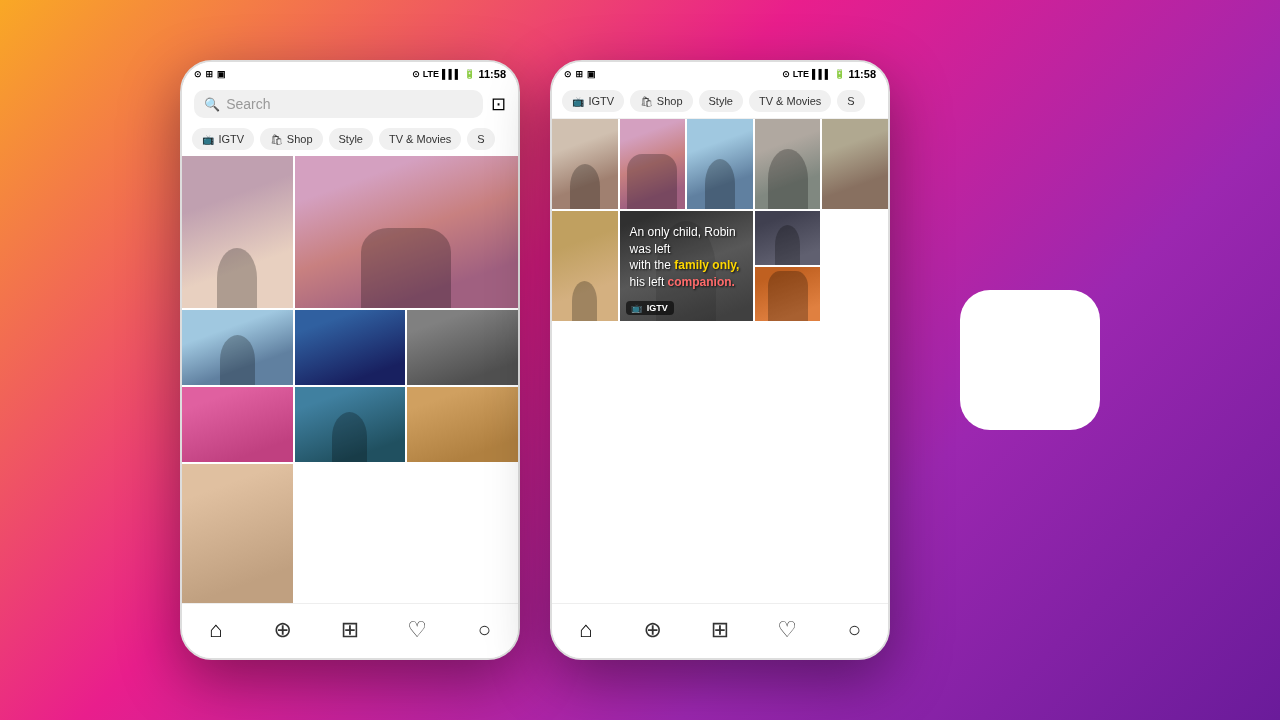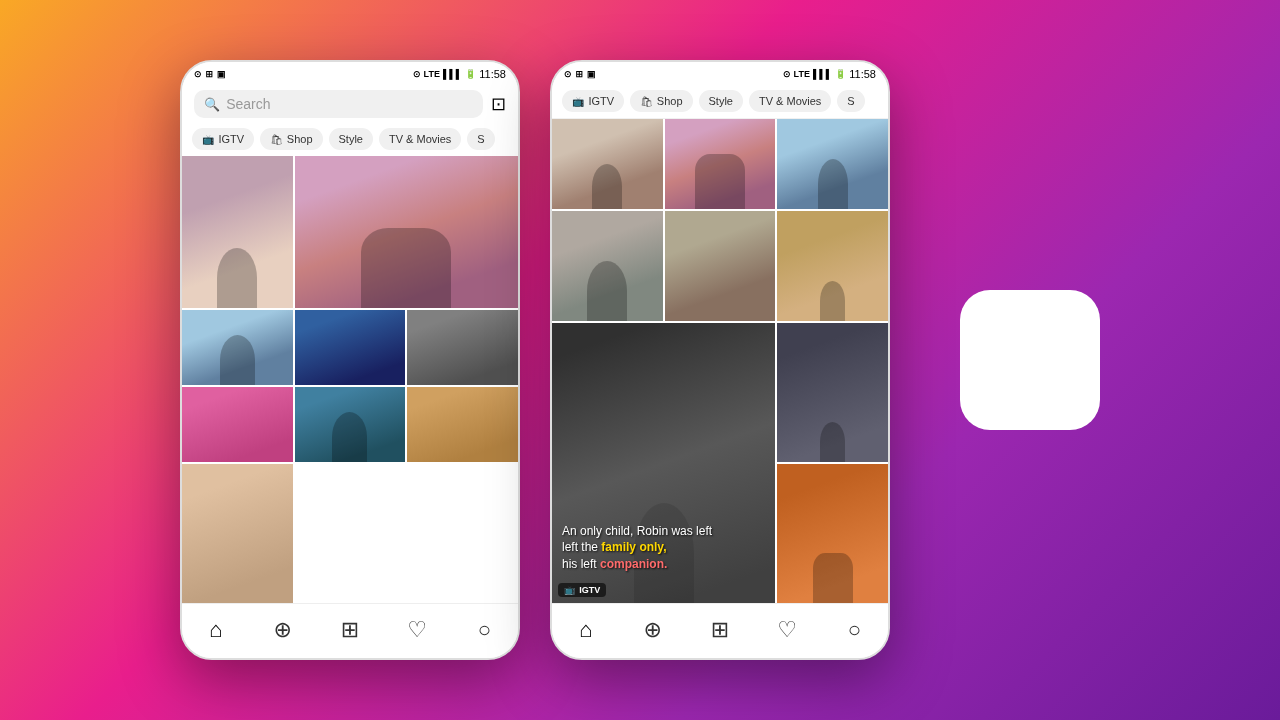--- a/index.html
+++ b/index.html
@@ -43,21 +43,21 @@
       justify-content: space-between;
       align-items: center;
       padding: 6px 12px 4px;
       font-size: 10px;
       font-weight: 600;
       color: #000;
       flex-shrink: 0;
     }
     .status-left { display: flex; gap: 4px; align-items: center; }
     .status-right { display: flex; gap: 3px; align-items: center; font-size: 11px; }
-    .status-time { font-size: 11px; font-weight: 400; }
+    .status-time { font-size: 11px; font-weight: 700; }
 
     
     .search-bar {
       background: #fff;
       display: flex;
       align-items: center;
       padding: 6px 12px;
       gap: 8px;
       flex-shrink: 0;
     }
@@ -394,21 +394,21 @@
       </div>
       <div class="tab-pill">
         <span>TV &amp; Movies</span>
       </div>
       <div class="tab-pill">
         <span>S</span>
       </div>
     </div>
 
     <div class="photo-grid">
-      <div style="display:grid;grid-template-columns:1fr 1fr 1fr;grid-template-rows:90px 110px 1fr;gap:2px;height:100%;">
+      <div style="display:grid;grid-template-columns:1fr 1fr 1fr 1fr 1fr;grid-template-rows:90px 110px 1fr;gap:2px;height:100%;">
 
         <div class="cell photo-bedroom">
           <div class="silhouette">
             <div class="figure" style="width:30px;height:45px;"></div>
           </div>
         </div>
         <div class="cell photo-red-carpet">
           <div class="silhouette">
             <div class="figure" style="width:50px;height:55px;border-radius:30% 30% 0 0;"></div>
           </div>
@@ -431,21 +431,21 @@
             <div class="figure" style="width:25px;height:40px;"></div>
           </div>
         </div>
 
         <div class="cell igtv-cell photo-igtv-video" style="grid-column:span 2; position:relative;">
           <div class="silhouette">
             <div class="figure" style="width:60px;height:100px;opacity:0.4;"></div>
           </div>
           <div class="caption-overlay">
             <span>An only child, Robin was left</span><br>
-            <span>left the </span><span class="caption-highlight1">family only,</span><br>
+            <span>with the </span><span class="caption-highlight1">family only,</span><br>
             <span>his left </span><span class="caption-highlight2">companion.</span>
           </div>
           <div class="igtv-badge">
             <span>📺</span>
             <span>IGTV</span>
           </div>
         </div>
         <div style="display:flex;flex-direction:column;gap:2px;">
           <div class="cell photo-man-fashion" style="flex:1;">
             <div class="silhouette">

